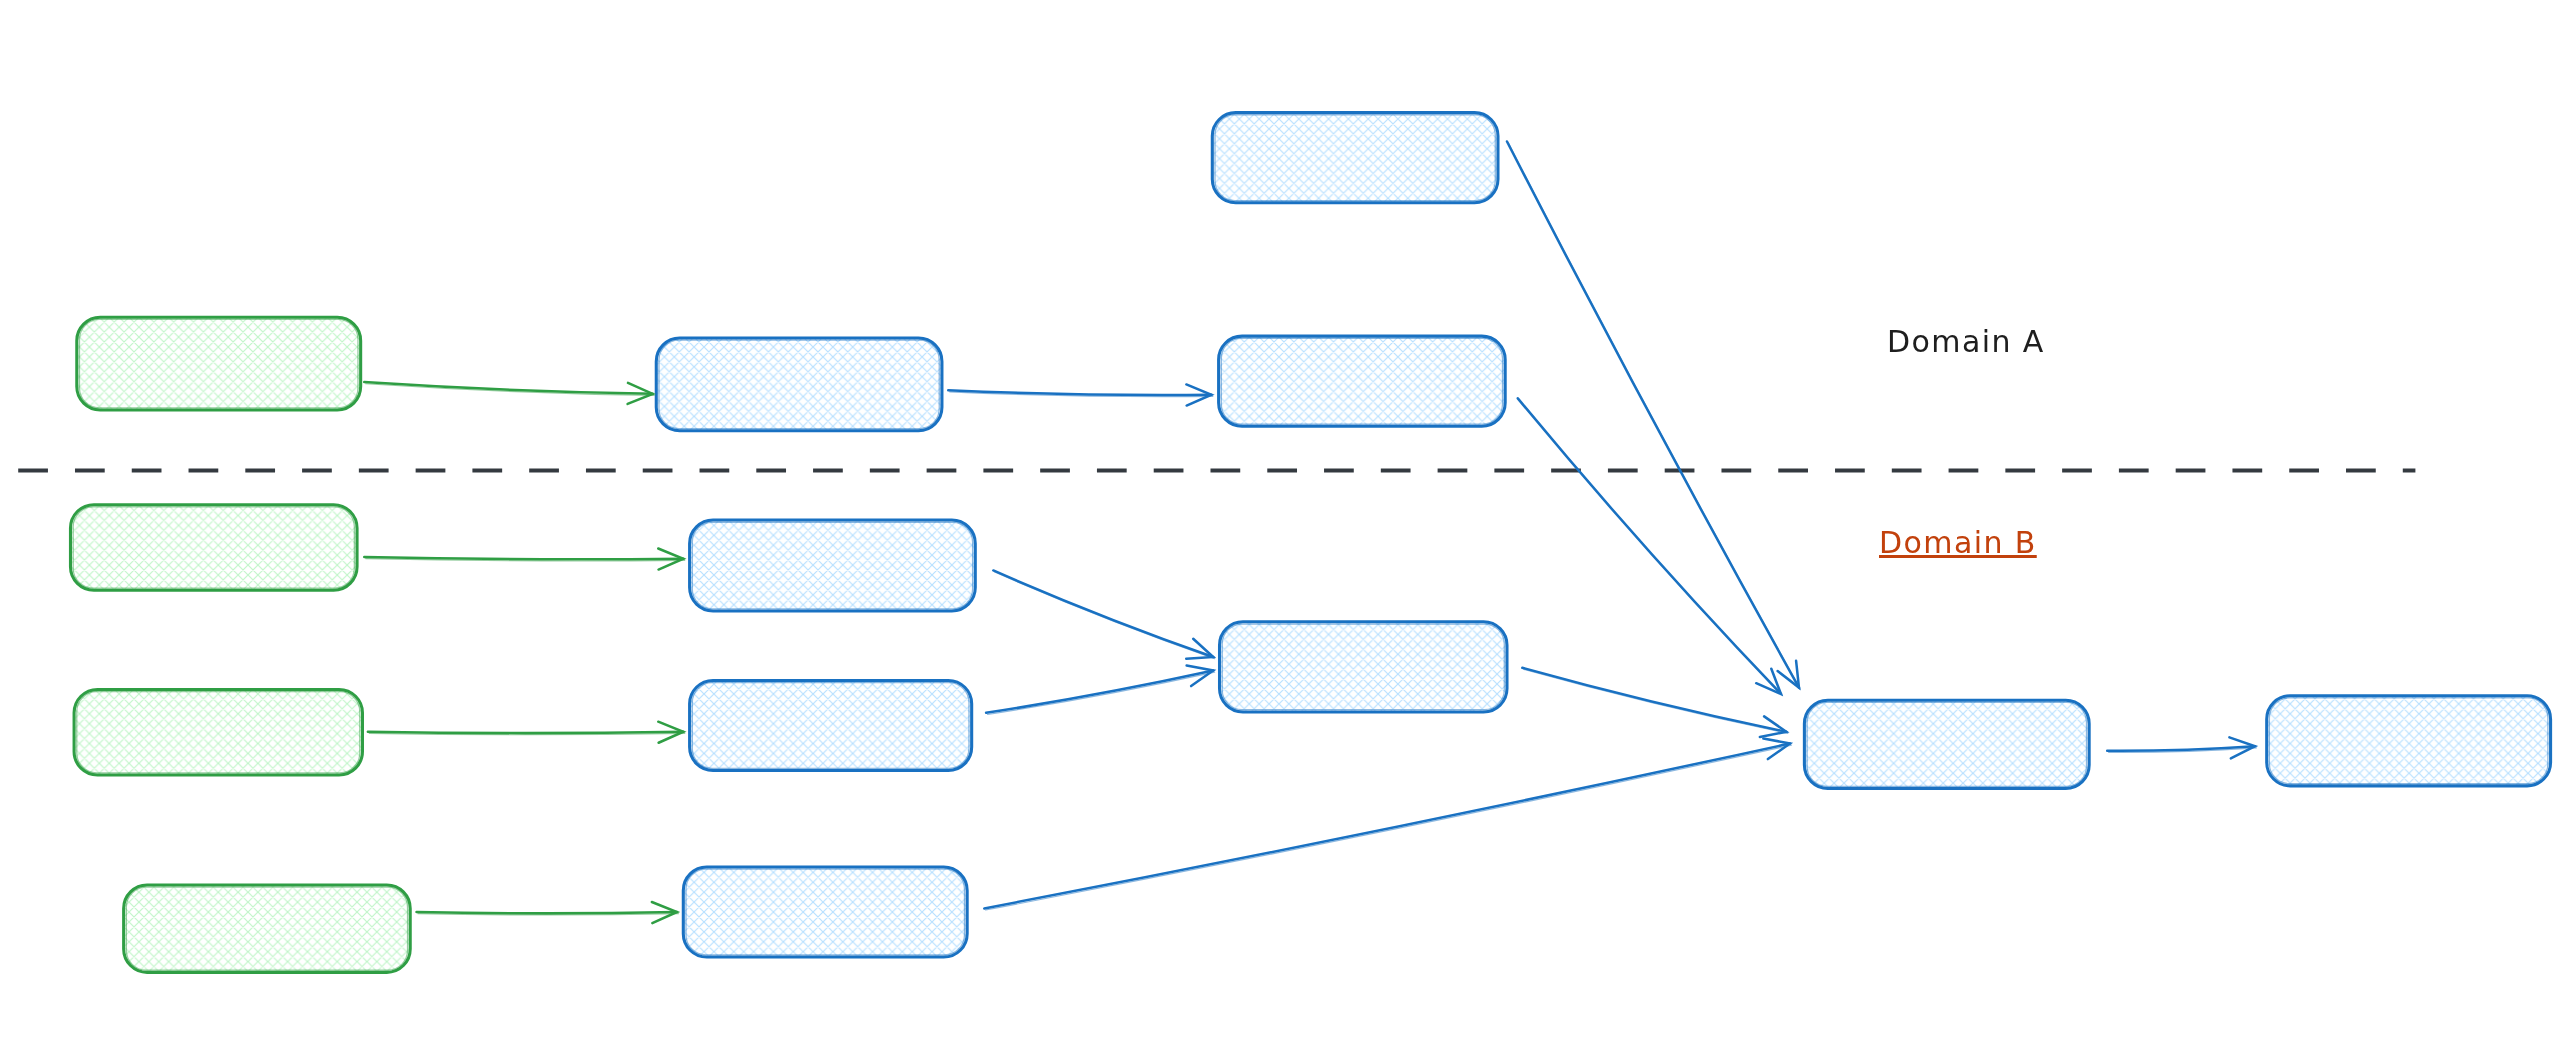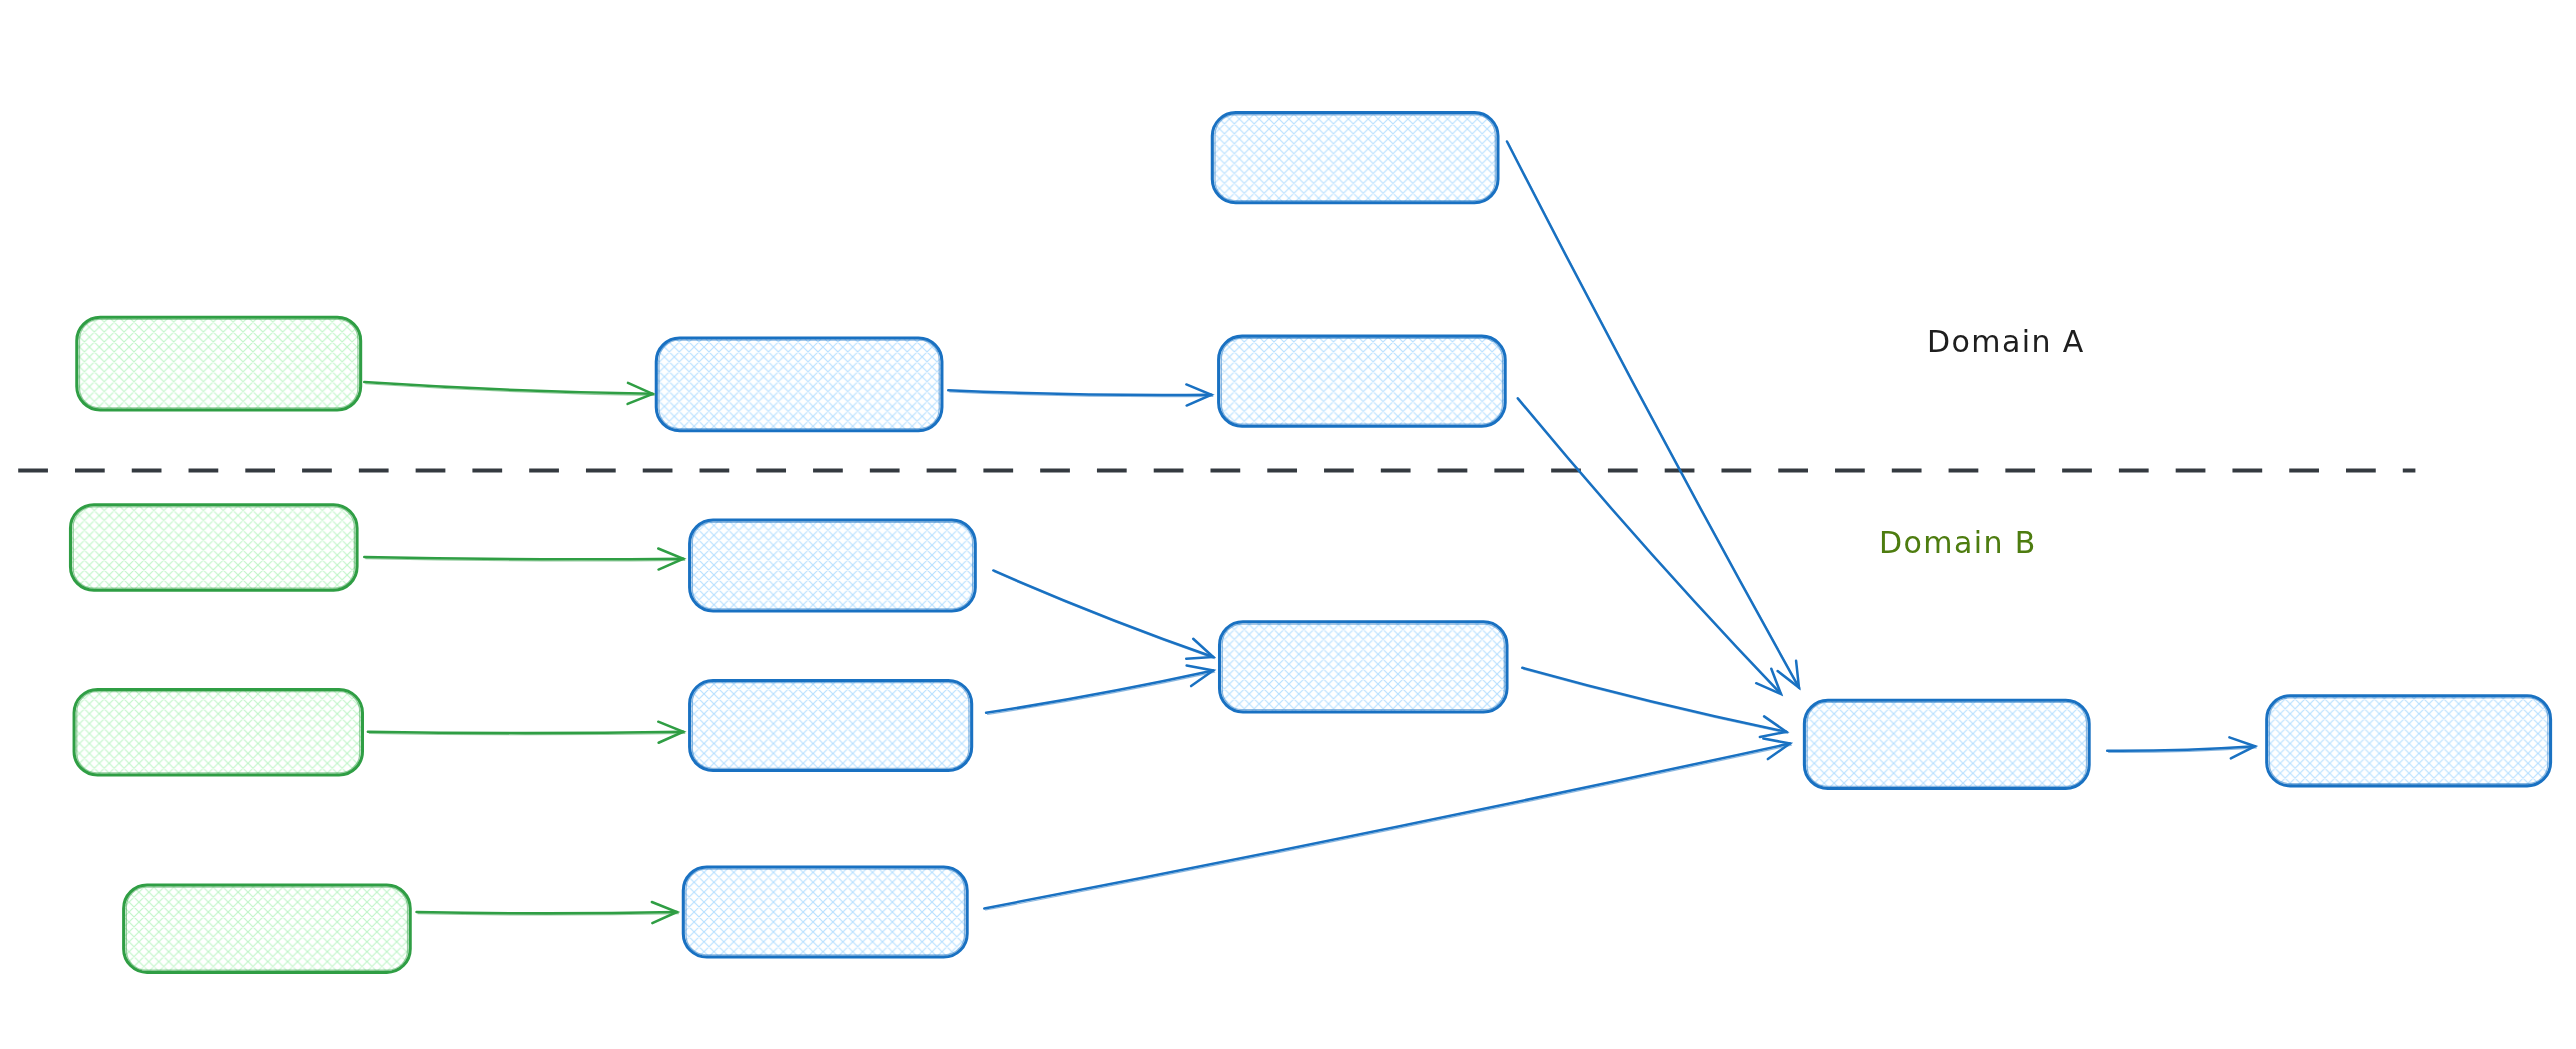--- a/index.html
+++ b/index.html
@@ -8,21 +8,21 @@
   .stage svg{position:absolute;left:0;top:0;}
   .domain-label{
     position:absolute;
     font-family:"DejaVu Sans",sans-serif;
     font-size:30px;
     letter-spacing:1.4px;
     color:#1e1e1e;
     white-space:nowrap;
     user-select:none;
   }
-  #lbl-domain-a{left:1887px;top:324px;margin-left:40px;}
+  #lbl-domain-a{left:1887px;top:324px;}
   #lbl-domain-b{left:1879px;top:525px;}
 </style>
 </head>
 <body style="background: rgb(255, 255, 255);">
 
 <div class="stage">
   <svg id="diagram" xmlns="http://www.w3.org/2000/svg" width="2576" height="1049" viewBox="0 0 2858 1164">
       <defs>
         <pattern id="hatch-blue" width="11" height="11" patternUnits="userSpaceOnUse">
           <path d="M0 11 L11 0 M-2 2 L2 -2 M9 13 L13 9 M0 0 L11 11 M-2 9 L2 13 M9 -2 L13 2" stroke="#a5d8ff" stroke-width="1.3" fill="none" opacity="0.8"></path>
@@ -139,15 +139,15 @@
         <path d="M1092 1008 Q1540.2 922.4 1986 825" stroke-width="1.3" opacity="0.5" transform="translate(1.6,1.8)"></path>
         <path d="M1961.5 842.3 L1986 825 L1956.5 819.5" stroke-width="2.8"></path>
       </g>
       <g fill="none" stroke="#1971c2" stroke-linecap="round">
         <path d="M2338 833 Q2420.1 833.5 2502 828" stroke-width="2.8"></path>
         <path d="M2338 833 Q2420.1 833.5 2502 828" stroke-width="1.3" opacity="0.5" transform="translate(1.6,1.8)"></path>
         <path d="M2475.2 841.5 L2502 828 L2473.6 818.2" stroke-width="2.8"></path>
       </g>
     </svg>
   <div class="domain-label" id="lbl-domain-a" style="color: rgb(30, 30, 30);">Domain A</div>
-  <div class="domain-label" id="lbl-domain-b" style="color: #4d7c0f;">Domain B</div>
+  <div class="domain-label" id="lbl-domain-b" style="color: #c2410c; text-decoration: underline;">Domain B</div>
 </div>
 
 
 </body></html>

